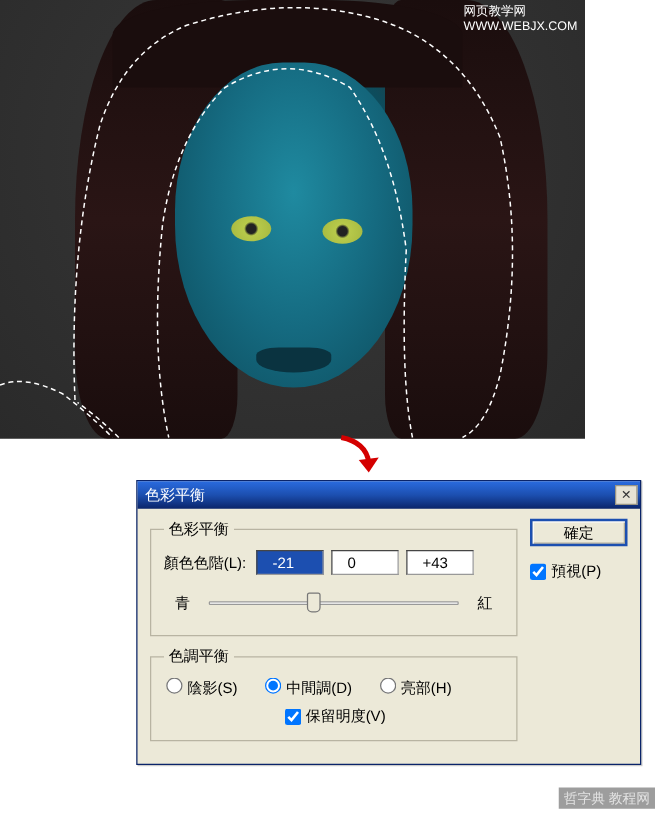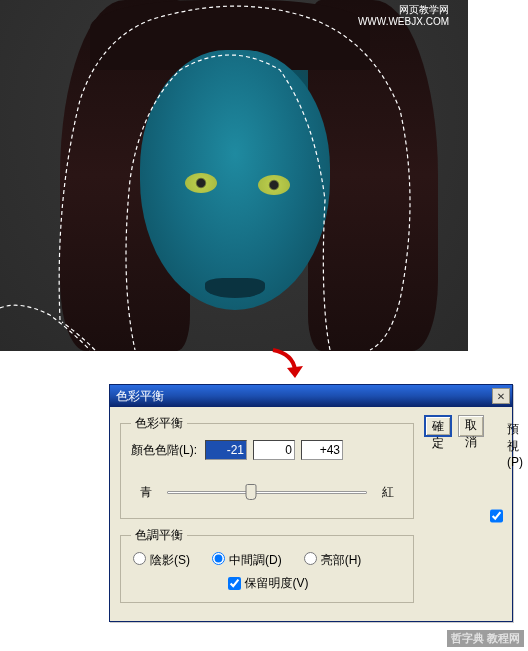--- a/index.html
+++ b/index.html
@@ -43,34 +43,33 @@
   }
   .hair-left, .hair-right {
     position: absolute;
     background: linear-gradient(180deg, #1a0d0d 0%, #2a1515 50%, #1a0d0d 100%);
   }
   .hair-left { left: 60px; top: 0; width: 130px; height: 351px; border-radius: 50% 10% 10% 20%; }
   .hair-right { right: 30px; top: 0; width: 130px; height: 351px; border-radius: 10% 50% 20% 10%; }
   .hair-top { position: absolute; left: 90px; top: 0; width: 280px; height: 70px; background: #1a0d0d; border-radius: 40% 40% 0 0; }
   .watermark {
     position: absolute;
-    right: 19px; top: 4px;
+    right: 6px; top: 4px;
     color: #fff;
     font-size: 10px;
-    text-align: right;
+    text-align: left;
     line-height: 1.2;
   }
   .watermark-br {
     position: absolute;
     right: 4px; bottom: 4px;
     color: rgba(255,255,255,0.7);
     font-size: 11px;
     background: rgba(60,60,60,0.5);
     padding: 1px 4px;
-    font-weight: bold;
   }
   .arrow-wrap {
     position: absolute;
     left: 265px; top: 346px;
     width: 40px; height: 40px;
   }
   .arrow-wrap svg { width: 100%; height: 100%; }
   .dialog {
     position: absolute;
     left: 109px;
@@ -100,45 +99,45 @@
     font-size: 10px;
     color: #333;
     cursor: pointer;
   }
   .dialog-body {
     padding: 8px 10px 10px 10px;
     display: flex;
     gap: 10px;
   }
   .left-col { flex: 1; }
-  .right-col { width: 78px; display: flex; gap: 6px; }
+  .right-col { width: 78px; display: flex; flex-direction: column; gap: 6px; }
   fieldset {
     border: 1px solid #b8b4a2;
     margin: 0 0 8px 0;
     padding: 8px 10px 10px 10px;
   }
   legend {
     padding: 0 4px;
     font-size: 12px;
   }
   .level-row {
     display: flex;
     align-items: center;
     gap: 6px;
-    margin-bottom: 22px;
+    margin-bottom: 12px;
   }
   .level-row label { margin-right: 2px; }
   .level-input {
-    width: 42px;
+    width: 54px;
     height: 20px;
     border: 1px inset #999;
     background: #fff;
-    text-align: right;
-    font-size: 12px;
-    padding: 1px 2px;
+    text-align: left;
+    font-size: 12px;
+    padding: 1px 12px;
     font-family: inherit;
   }
   .level-input.selected {
     background: #1c4fb0;
     color: #fff;
   }
   .slider-row {
     display: flex;
     align-items: center;
     gap: 6px;
@@ -278,21 +277,20 @@
         </div>
         <div class="check-row">
           <input type="checkbox" checked="" id="plum" style="">
           <label for="plum">保留明度(V)</label>
         </div>
       </fieldset>
     </div>
 
     <div class="right-col">
       <button class="btn default">確定</button>
-      <button class="btn">取消</button>
       <div class="preview-check">
         <input type="checkbox" checked="" id="prev" style="">
         <label for="prev">預視(P)</label>
       </div>
     </div>
   </div>
 </div>
 
 <div class="watermark-br">哲字典 教程网</div>
 

